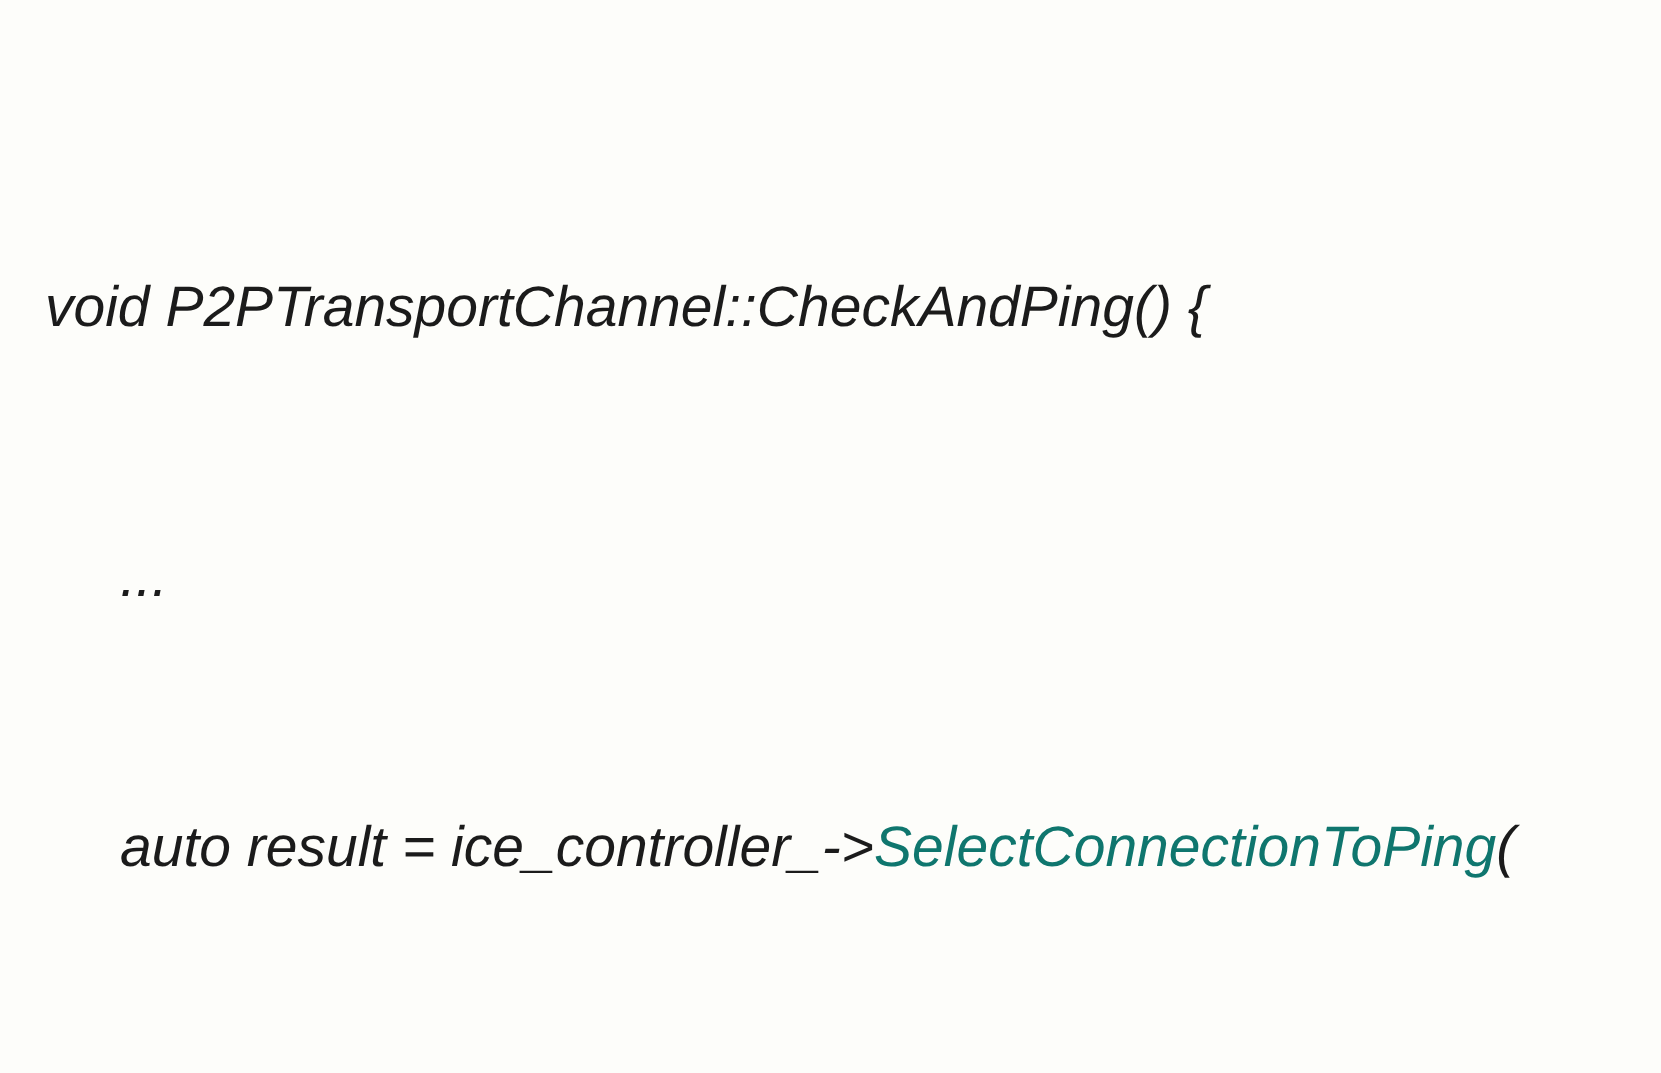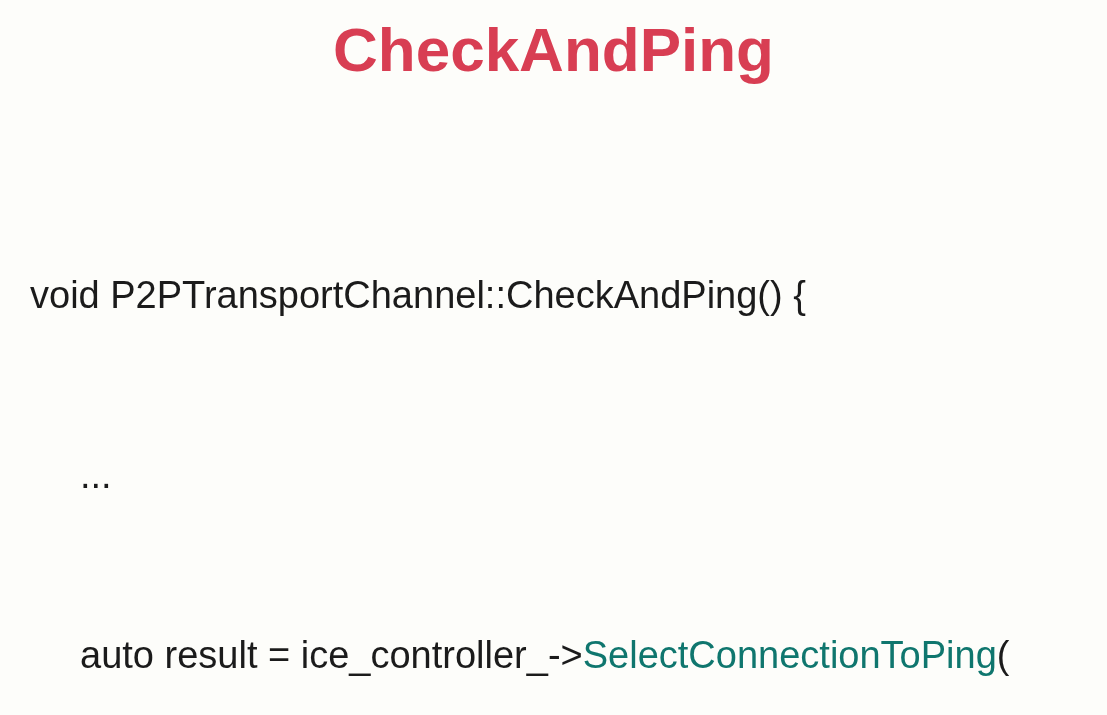--- a/index.html
+++ b/index.html
@@ -30,31 +30,30 @@
     letter-spacing: 0px;
   }
   .code {
     margin-top: 48px;
     padding-left: 30px;
     font-size: 38px;
     line-height: 45px;
     color: #1b1b1b;
     white-space: pre;
   }
-  .ln { height: 45px; }
+  .ln { height: 45px; font-style: italic; }
   .ind0 { padding-left: 0; }
   .ind1 { padding-left: 50px; }
   .red { color: #0f766e; }
 </style>
 </head>
 <body>
 
 <div class="slide">
 
-  <h1 class="slide-title">CheckAndPing</h1>
 
   <div class="code">
 
     <div class="ln ind0"><span>void P2PTransportChannel::CheckAndPing() {</span></div>
 
     <div class="ln ind1"><span>...</span></div>
 
     <div class="ln ind1"><span>auto result = ice_controller_-&gt;</span><span class="red">SelectConnectionToPing</span><span>(</span></div>
 
     

